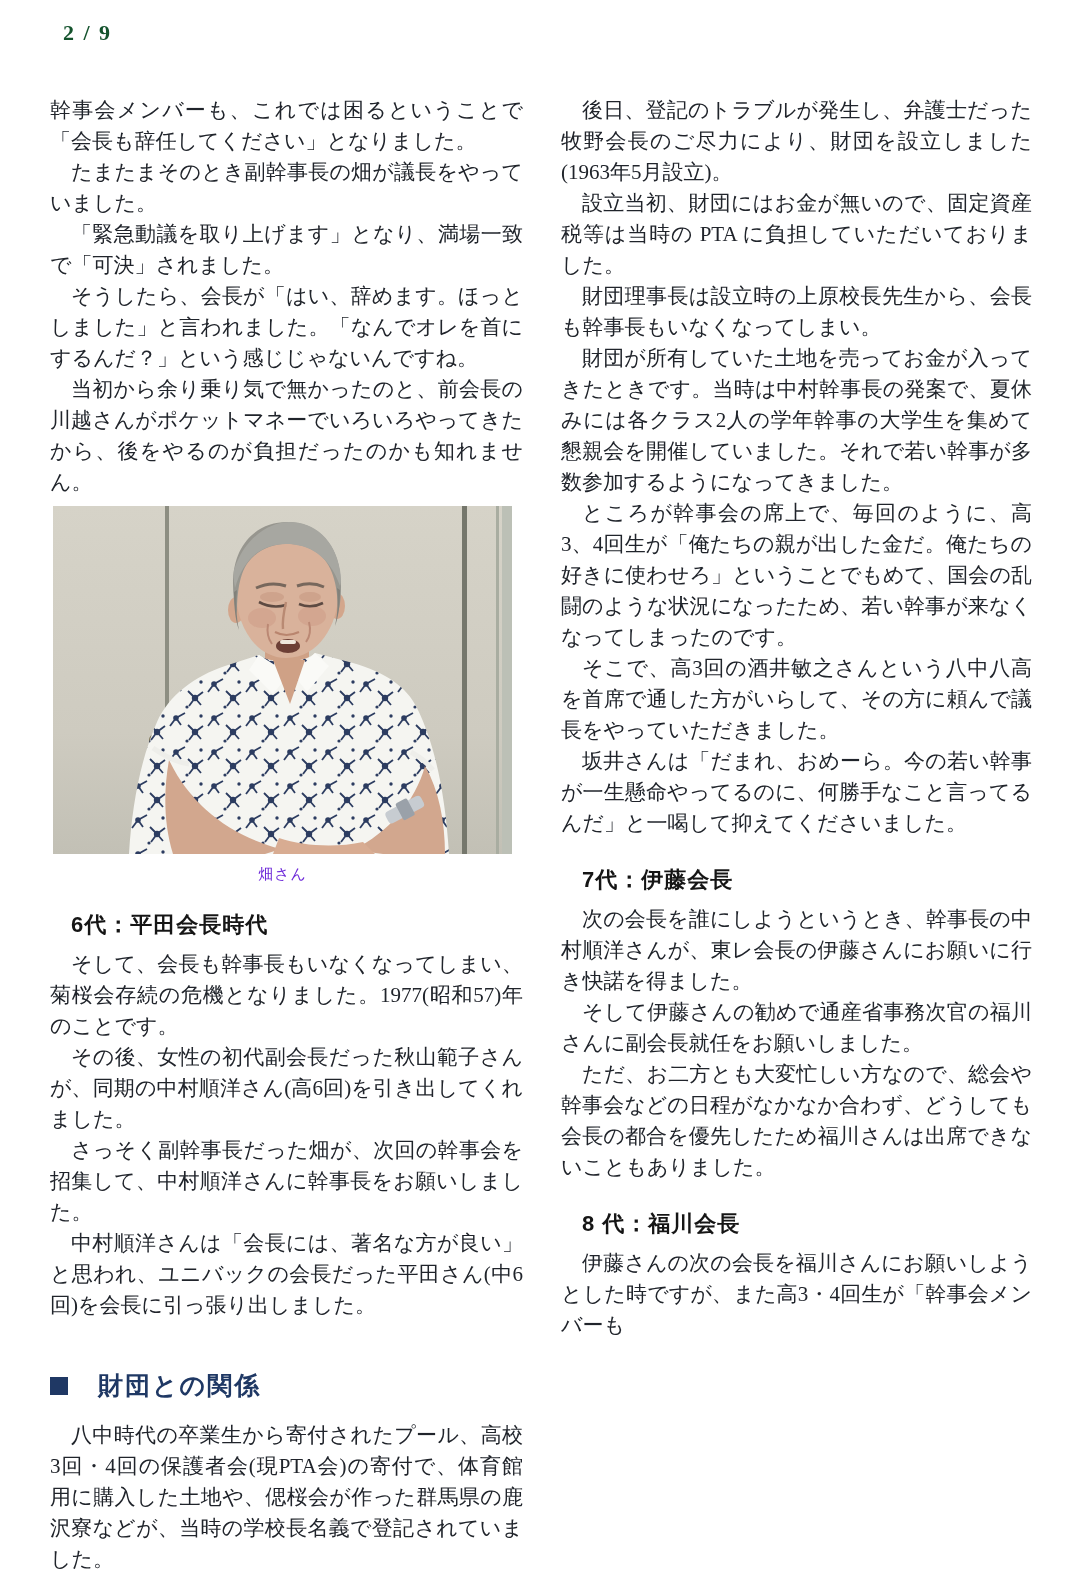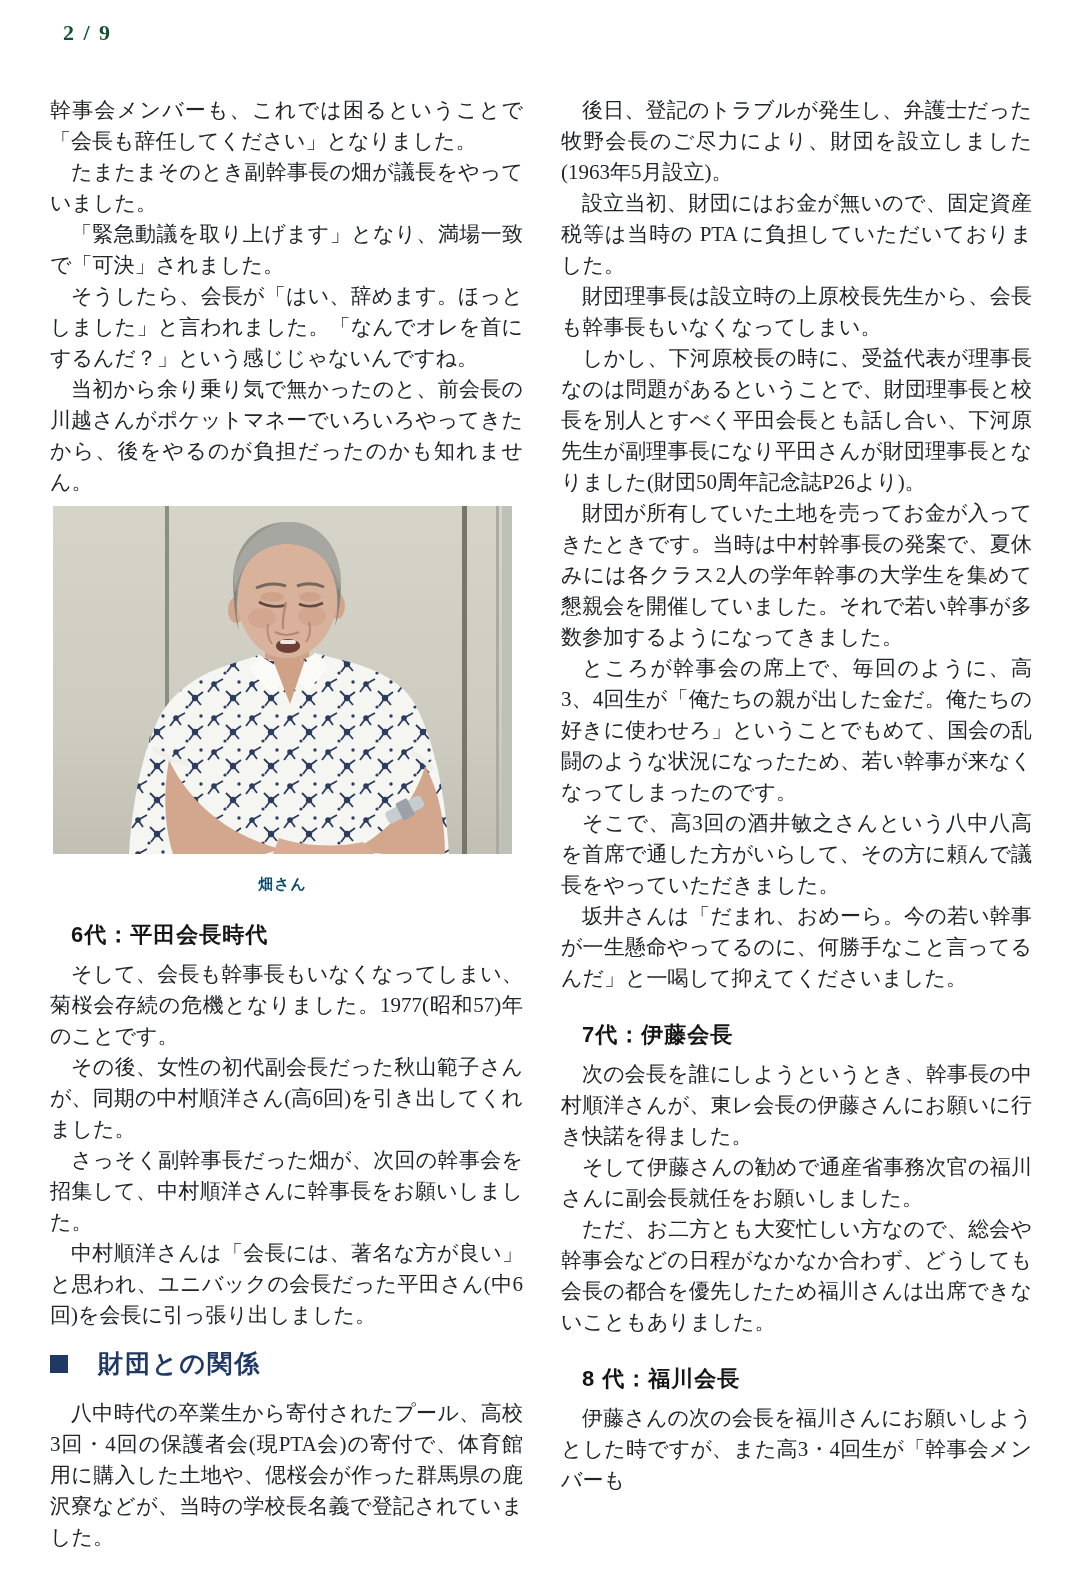--- a/index.html
+++ b/index.html
@@ -31,42 +31,42 @@
   .gap{margin-top:18px;}
   .gap-sm{margin-top:15px;}
   h3.sub{
     font-family:"Liberation Sans","DejaVu Sans",sans-serif;
     font-weight:bold;font-size:22px;color:#151515;
     margin:26px 0 9px 0;padding-left:21px;
     letter-spacing:1px;
   }
   .section-head{
     display:flex;align-items:center;
-    margin:16px 0 18px 0;
+    margin:48px 0 18px 0;
   }
   .section-head .bullet{
     width:18px;height:18px;background:#1f3864;
     display:inline-block;flex:0 0 auto;
   }
   .section-head .label{
     font-family:"Liberation Sans","DejaVu Sans",sans-serif;
     font-weight:bold;font-size:25px;color:#1f3864;
     margin-left:30px;letter-spacing:2px;
   }
   figure.photo{
     margin:8px 0 0 3px;padding:0;width:459px;
   }
   .photo-frame{
     width:459px;height:348px;overflow:hidden;display:block;
   }
   figcaption{
-    margin-top:21px;
+    margin-top:11px;
     text-align:center;
     font-family:"Liberation Sans","DejaVu Sans",sans-serif;
-    font-size:15px;color:#0c4a6e;letter-spacing:1px;font-weight:bold;
+    font-size:15px;color:#6d28d9;letter-spacing:1px;
   }
   .after-photo{margin-top:6px;}
 </style>
 </head>
 <body>
 
 <div class="page-number">2 / 9</div>
 
 <div class="col col-left">
   <p class="body noindent">幹事会メンバーも、これでは困るということで「会長も辞任してください」となりました。</p>
@@ -167,21 +167,20 @@
     <span class="bullet"></span>
     <span class="label">財団との関係</span>
   </div>
   <p class="body">八中時代の卒業生から寄付されたプール、高校3回・4回の保護者会(現PTA会)の寄付で、体育館用に購入した土地や、偲桜会が作った群馬県の鹿沢寮などが、当時の学校長名義で登記されていました。</p>
 </div>
 
 <div class="col col-right">
   <p class="body">後日、登記のトラブルが発生し、弁護士だった牧野会長のご尽力により、財団を設立しました(1963年5月設立)。</p>
   <p class="body">設立当初、財団にはお金が無いので、固定資産税等は当時の PTA に負担していただいておりました。</p>
   <p class="body gap-sm">財団理事長は設立時の上原校長先生から、会長も幹事長もいなくなってしまい。</p>
-  <p class="body">しかし、下河原校長の時に、受益代表が理事長なのは問題があるということで、財団理事長と校長を別人とすべく平田会長とも話し合い、下河原先生が副理事長になり平田さんが財団理事長となりました(財団50周年記念誌P26より)。</p>
 
   <p class="body">財団が所有していた土地を売ってお金が入ってきたときです。当時は中村幹事長の発案で、夏休みには各クラス2人の学年幹事の大学生を集めて懇親会を開催していました。それで若い幹事が多数参加するようになってきました。</p>
   <p class="body">ところが幹事会の席上で、毎回のように、高 3、4回生が「俺たちの親が出した金だ。俺たちの好きに使わせろ」ということでもめて、国会の乱闘のような状況になったため、若い幹事が来なくなってしまったのです。</p>
   <p class="body">そこで、高3回の酒井敏之さんという八中八高を首席で通した方がいらして、その方に頼んで議長をやっていただきました。</p>
   <p class="body gap-sm">坂井さんは「だまれ、おめーら。今の若い幹事が一生懸命やってるのに、何勝手なこと言ってるんだ」と一喝して抑えてくださいました。</p>
 
   <h3 class="sub">7代：伊藤会長</h3>
   <p class="body">次の会長を誰にしようというとき、幹事長の中村順洋さんが、東レ会長の伊藤さんにお願いに行き快諾を得ました。</p>
   <p class="body">そして伊藤さんの勧めで通産省事務次官の福川さんに副会長就任をお願いしました。</p>
   <p class="body">ただ、お二方とも大変忙しい方なので、総会や幹事会などの日程がなかなか合わず、どうしても会長の都合を優先したため福川さんは出席できないこともありました。</p>

